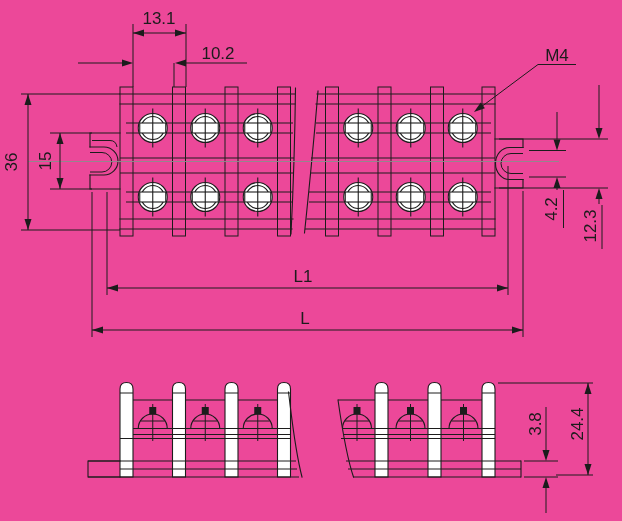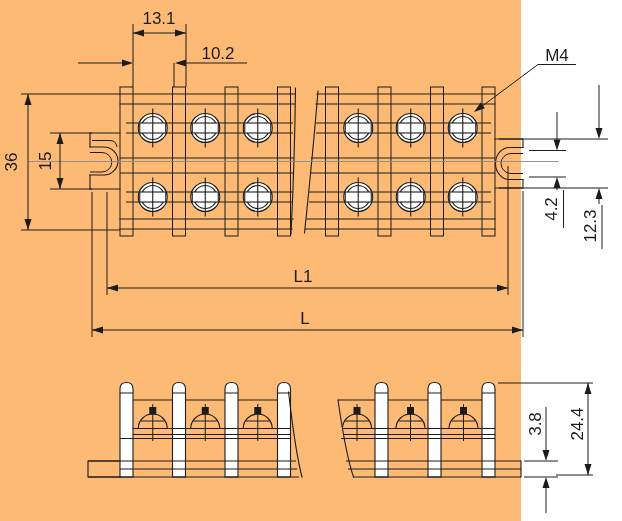--- a/index.html
+++ b/index.html
@@ -1,16 +1,16 @@
 <!DOCTYPE html>
 <html><head>
 <meta charset="utf-8">
 <style>
   html,body{margin:0;padding:0;background:#ffffff;}
-  .stage{width:521px;height:521px;background:#fdba74;position:relative;font-family:"Liberation Sans",sans-serif;}
+  .stage{width:622px;height:521px;background:#ec4899;position:relative;font-family:"Liberation Sans",sans-serif;}
   svg{display:block;}
   .ln{stroke:#1c1c1c;stroke-width:1.1;fill:none;stroke-linecap:square;}
   .thin{stroke:#1c1c1c;stroke-width:1;fill:none;stroke-linecap:butt;}
   .w{fill:#ffffff;stroke:#1c1c1c;stroke-width:1.1;}
   .cl{stroke:#8c8c8c;stroke-width:0.9;fill:none;}
   .ah{fill:#1c1c1c;stroke:none;}
   .blk{fill:#1c1c1c;stroke:none;}
   text{fill:#1c1c1c;font-family:"Liberation Sans",sans-serif;font-size:17px;}
 </style>
 </head>

